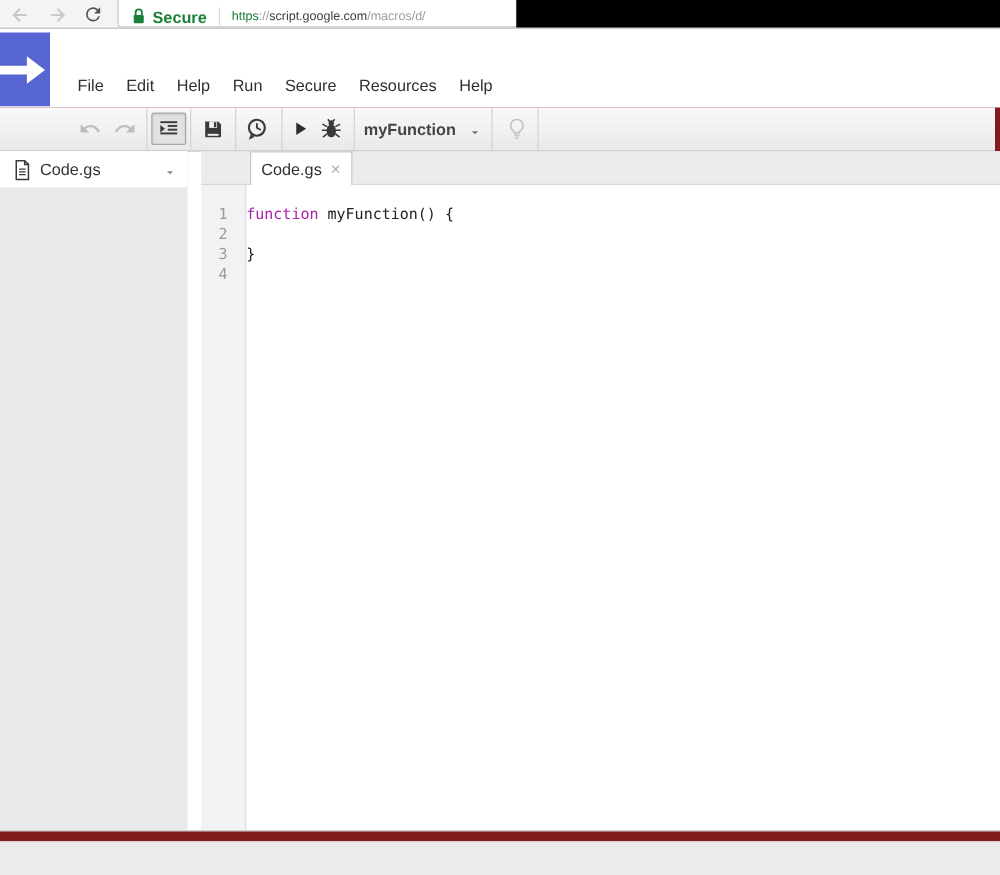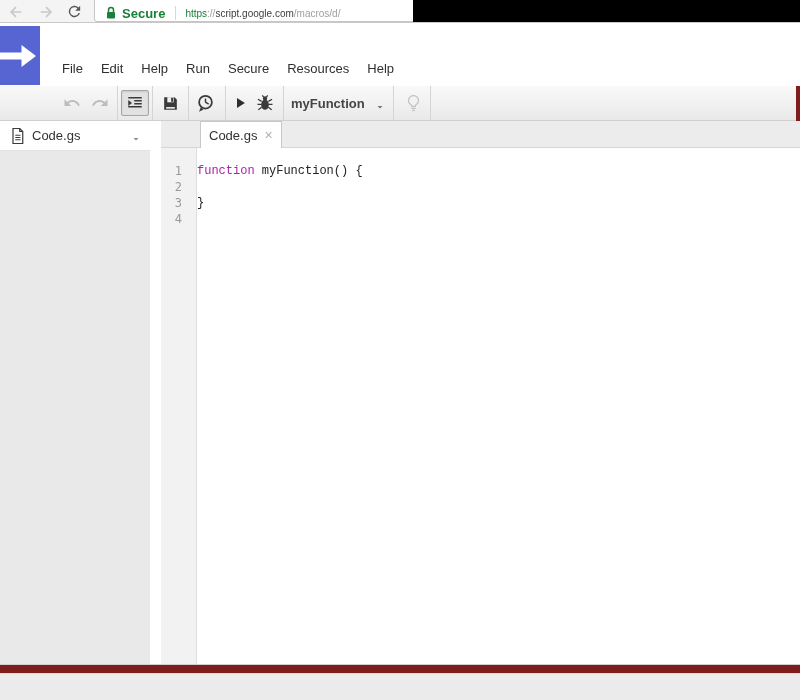--- a/index.html
+++ b/index.html
@@ -67,21 +67,21 @@
     border:1px solid #c8c8c8; border-bottom:none; display:flex; align-items:center;
     padding:0 8px; z-index:2; cursor:pointer; }
   .tab-label { font-size:13px; color:#333; }
   .tab-close { margin-left:7px; font-size:14px; line-height:12px; color:#b0b0b0; cursor:pointer; }
   .gutter-bg { position:absolute; left:0; top:27px; width:36px; bottom:0;
     background:#f2f2f2; border-right:1px solid #dedede; }
   .code { position:absolute; left:0; top:27px; right:0; bottom:0; padding-top:15px;
     font-family:"DejaVu Sans Mono",monospace; font-size:12px; line-height:16px; cursor:text; }
   .cl { display:flex; min-height:16px; }
   .ln { flex:none; width:29px; text-align:right; padding-right:8px; color:#9a9a9a; }
-  .ct { padding-left:7px; white-space:pre; color:#222;font-family:Liberation Mono, monospace; }
+  .ct { padding-left:7px; white-space:pre; color:#222; }
   .kw { color:#aa22aa; }
 
   
   .status-bar { position:absolute; top:673px; left:0; width:800px; height:27px;
     background:#ebebeb; border-top:1px solid #dcdcdc; }
 </style>
 </head>
 <body>
 
 <div class="screen">

